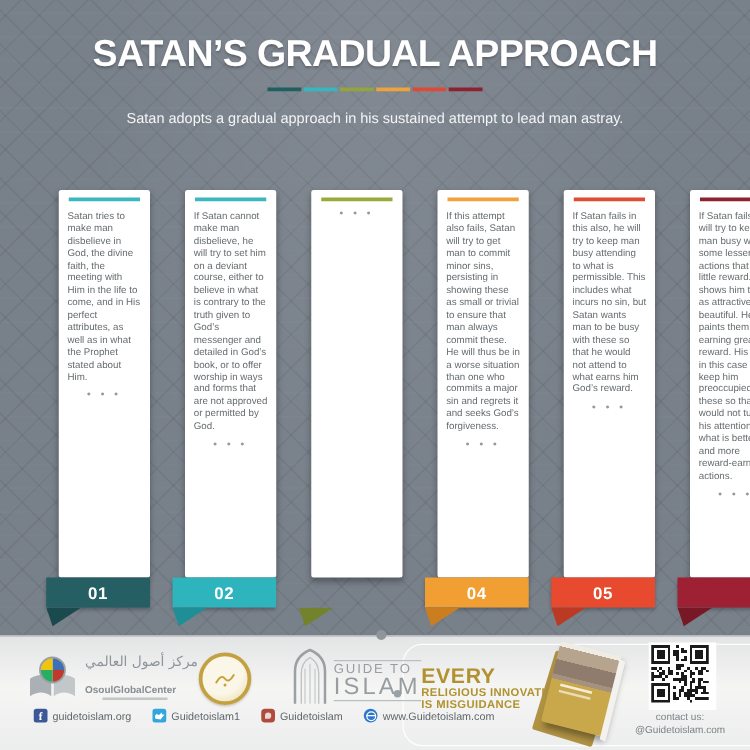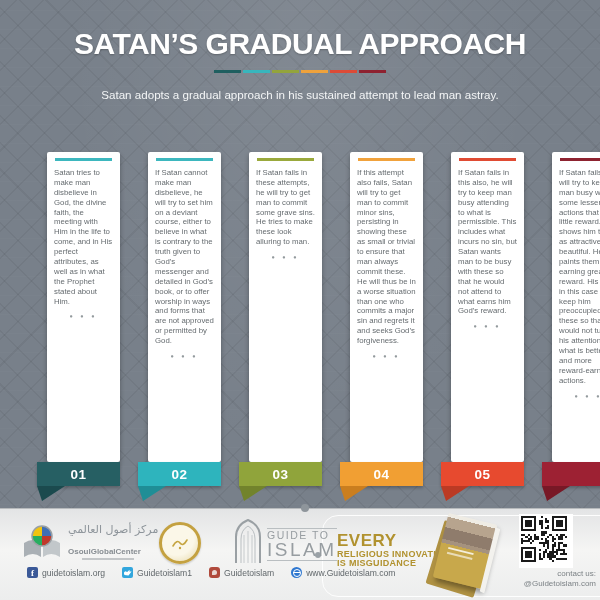--- a/index.html
+++ b/index.html
@@ -63,21 +63,21 @@
         background:linear-gradient(180deg,#efece4 0 6%,#b7a48e 6% 22%,#8f7c6c 22% 40%,#a5927e 40% 46%,#c8a84b 46% 100%);
         border-radius:2px;box-shadow:3px 4px 5px rgba(0,0,0,.35);}
   .book::before{content:"";position:absolute;right:-4px;top:3px;bottom:-3px;width:5px;
         background:#f3f2ee;transform:skewY(8deg);border-radius:1px;}
   .book::after{content:"";position:absolute;left:8px;top:50%;width:26px;height:1.5px;
         background:rgba(255,255,255,.8);box-shadow:0 5px 0 rgba(255,255,255,.6);}
   .book2{position:absolute;left:6px;top:12px;width:50px;height:66px;transform:rotate(17deg);
         background:#b09243;border-radius:2px;}
   
   .qr{position:absolute;left:519px;top:5px;width:50px;height:50px;background:#fff;padding:2px;}
-  .contact{position:absolute;left:492px;top:60px;width:104px;text-align:right;
+  .contact{position:absolute;left:492px;top:60px;width:104px;text-align:center;
            font-size:8px;color:#7c8286;line-height:1.3;}
   
   .social{position:absolute;left:27px;top:58px;display:flex;gap:17px;align-items:center;}
   .soc{display:flex;align-items:center;gap:4px;}
   .soc-lb{font-size:8.6px;color:#61676b;}
   .soc-ic{width:11px;height:11px;display:inline-flex;align-items:center;justify-content:center;
           color:#fff;flex:0 0 auto;}
   .ic-facebook{background:#3b5998;border-radius:2px;font:bold 9px "Liberation Serif",serif;}
   .ic-twitter{background:#32a6dd;border-radius:2px;position:relative;}
   .ic-twitter::before{content:"";width:8px;height:6px;background:#fff;
@@ -123,25 +123,21 @@
       <p class="txt">If Satan cannot make man disbelieve, he will try to set him on a deviant course, either to believe in what is contrary to the truth given to God’s messenger and detailed in God’s book, or to offer worship in ways and forms that are not approved or permitted by God.</p>
       <div class="dots">● ● ●</div>
       <div class="ribbon" style="background: rgb(46, 180, 189);">
         <span class="num">02</span>
       </div>
       <div class="tail" style="background: rgb(31, 142, 150);"></div>
     </div>
 
     <div class="card">
       <div class="bar" style="background: rgb(154, 169, 60);"></div>
-      <p class="txt">If Satan fails in these attempts, he will try to get man to commit some grave sins. He tries to make these look alluring to man.</p>
-      <div class="dots">● ● ●</div>
-      <div class="ribbon" style="background: rgb(144, 164, 59);">
-        <span class="num">03</span>
-      </div>
+      <div class="dots">● ● ●</div>
       <div class="tail" style="background: rgb(114, 131, 44);"></div>
     </div>
 
     <div class="card">
       <div class="bar" style="background: rgb(241, 162, 60);"></div>
       <p class="txt">If this attempt also fails, Satan will try to get man to commit minor sins, persisting in showing these as small or trivial to ensure that man always commit these. He will thus be in a worse situation than one who commits a major sin and regrets it and seeks God’s forgiveness.</p>
       <div class="dots">● ● ●</div>
       <div class="ribbon" style="background: rgb(241, 159, 51);">
         <span class="num">04</span>
       </div>

